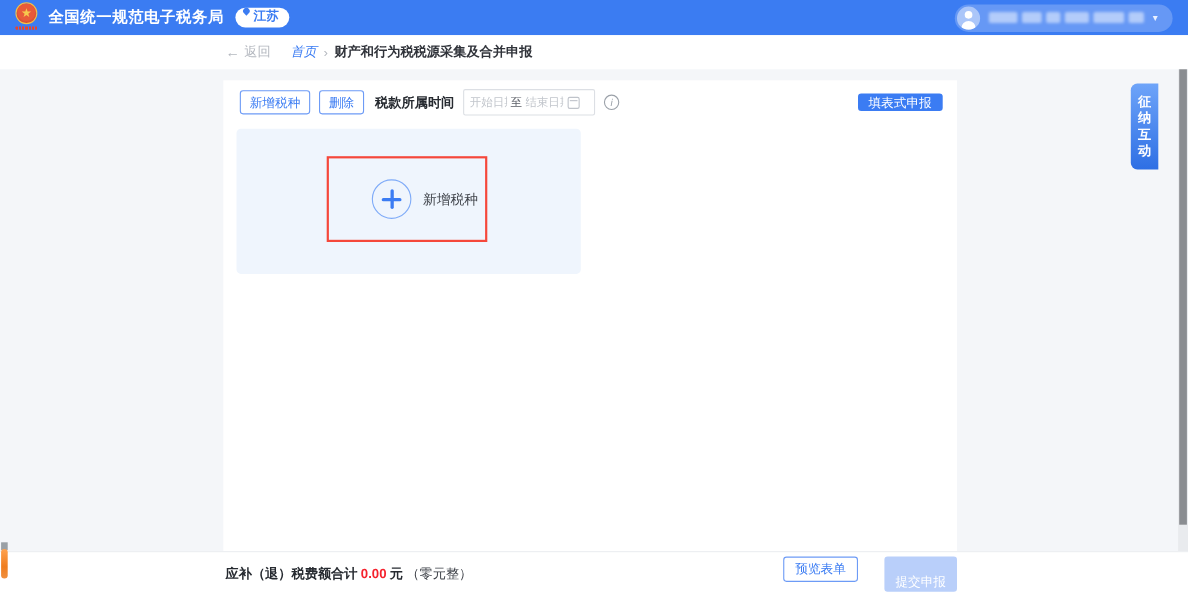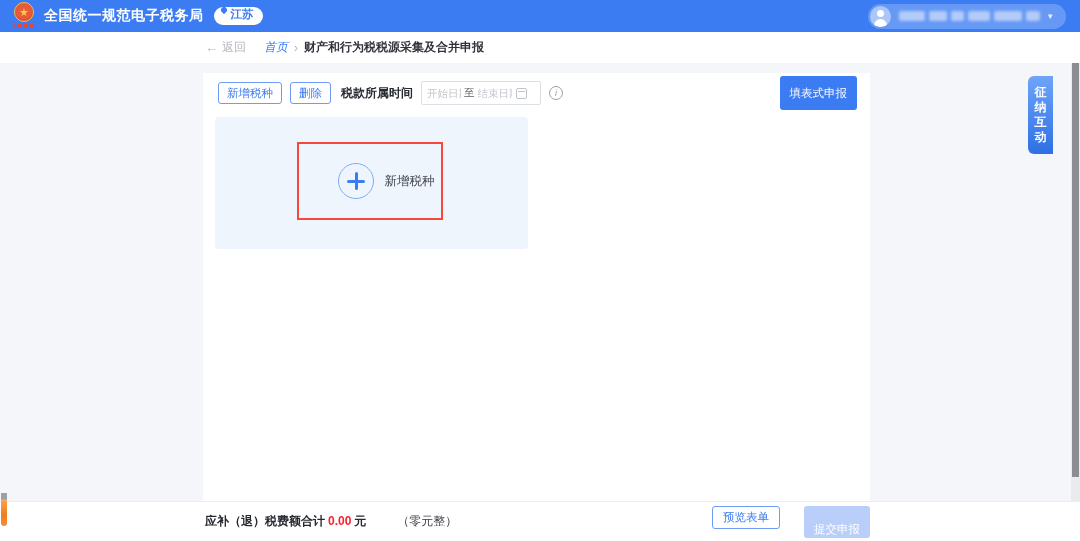--- a/index.html
+++ b/index.html
@@ -57,21 +57,21 @@
   .range-box input { border:none; outline:none; width:34px; font-size:10.5px; color:#5a5e66;
     font-family:inherit; background:transparent; }
   .range-box input::placeholder { color:#c2c6cc; }
   .range-sep { font-size:10.5px; color:#5a5e66; margin:0 3px; }
   .cal-icon { width:11px; height:11px; border:1px solid #bfc3ca; border-radius:2px; margin-left:4px;
     position:relative; flex:0 0 auto; cursor:pointer; }
   .cal-icon::before { content:""; position:absolute; left:1px; right:1px; top:2px; height:1px; background:#bfc3ca; }
   .info-icon { width:14px; height:14px; border:1px solid #9aa0a8; border-radius:50%; color:#9aa0a8;
     font-size:9px; display:flex; align-items:center; justify-content:center; margin-left:8px;
     font-style:italic; cursor:pointer; }
-  .btn-solid { margin-left:auto; margin-right:13px; height:34px; padding:0 10px; background:#3b7cf3;
+  .btn-solid { margin-left:auto; margin-right:13px; height:16px; padding:0 10px; background:#3b7cf3;
     border:none; color:#ffffff; font-size:11.5px; border-radius:3px; cursor:pointer; font-family:inherit; }
 
   
   .tax-card { position:absolute; left:12px; top:44px; width:313px; height:132px;
     background:#eff5fd; border-radius:4px; }
   .highlight-box { position:absolute; left:82px; top:25px; width:146px; height:78px;
     border:2px solid #f5483b; }
   .add-btn { position:absolute; inset:0; display:flex; align-items:center; justify-content:center;
     gap:11px; cursor:pointer; background:transparent; border:none; font-family:inherit;margin-left:32px; }
   .plus-circle { width:36px; height:36px; border-radius:50%; border:1px solid #7fabf8;
@@ -91,21 +91,21 @@
   .scrollbar { position:absolute; left:1071px; top:63px; width:9px; height:438px; background:#e9ebee; }
   .scrollbar .thumb { position:absolute; left:1px; top:0; width:7px; height:414px; background:#8a8d91; cursor:pointer; }
 
   
   .footer-bar { position:absolute; left:0; top:501px; width:1080px; height:40px; background:#ffffff;
     border-top:1px solid #eceef1; display:flex; align-items:center; padding:0 210px 0 205px; }
   .total-group { display:flex; align-items:baseline; gap:3px; font-size:12px; }
   .total-label { color:#262a30; font-weight:bold; }
   .total-amount { color:#f5222d; font-weight:bold; }
   .amount-unit { color:#262a30; font-weight:bold; }
-  .amount-words { color:#3a3e45;margin-left:28px; }
+  .amount-words { color:#3a3e45; }
   .footer-btns { margin-left:auto; display:flex; gap:24px; }
   .btn-preview { height:23px; padding:0 10px; background:#ffffff; border:1px solid #6d9bf6;
     color:#3b7cf3; font-size:11.5px; border-radius:3px; cursor:pointer; font-family:inherit; }
   .btn-submit { height:28px; padding:16px 10px; background:#b9cffa; border:none;
     color:#ffffff; font-size:11.5px; border-radius:3px; cursor:pointer; font-family:inherit; }
 
   
   .marker-stub { position:absolute; left:1px; top:493px; width:6px; height:7px; background:#9aa0a6; }
   .marker-orange { position:absolute; left:1px; top:499px; width:6px; height:27px; border-radius:3px;
     background:linear-gradient(180deg,#ffa24f 0%,#ef7d1f 60%,#f09040 100%); }

